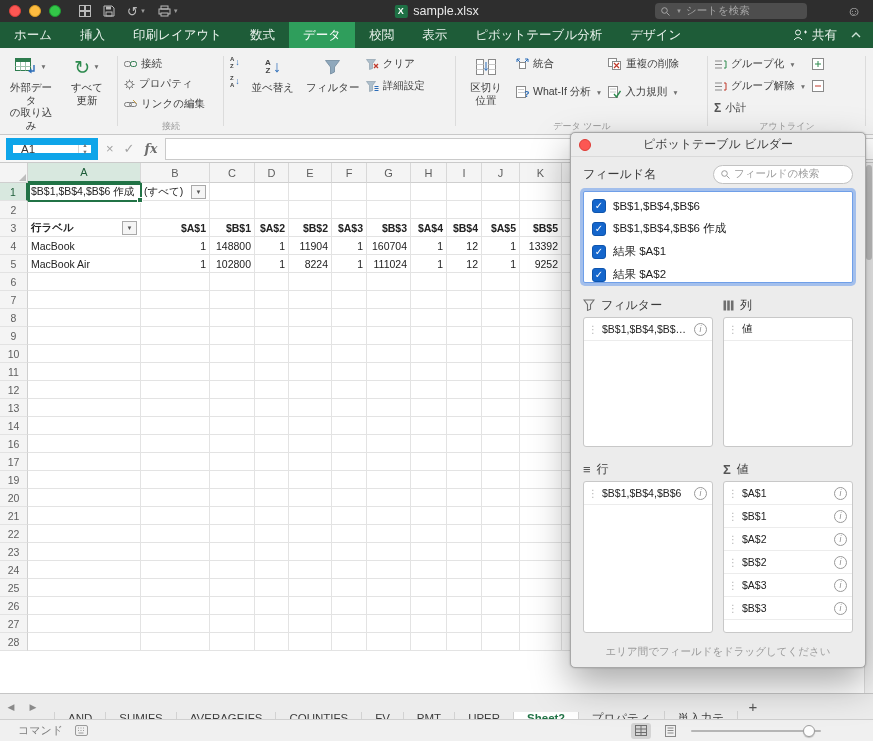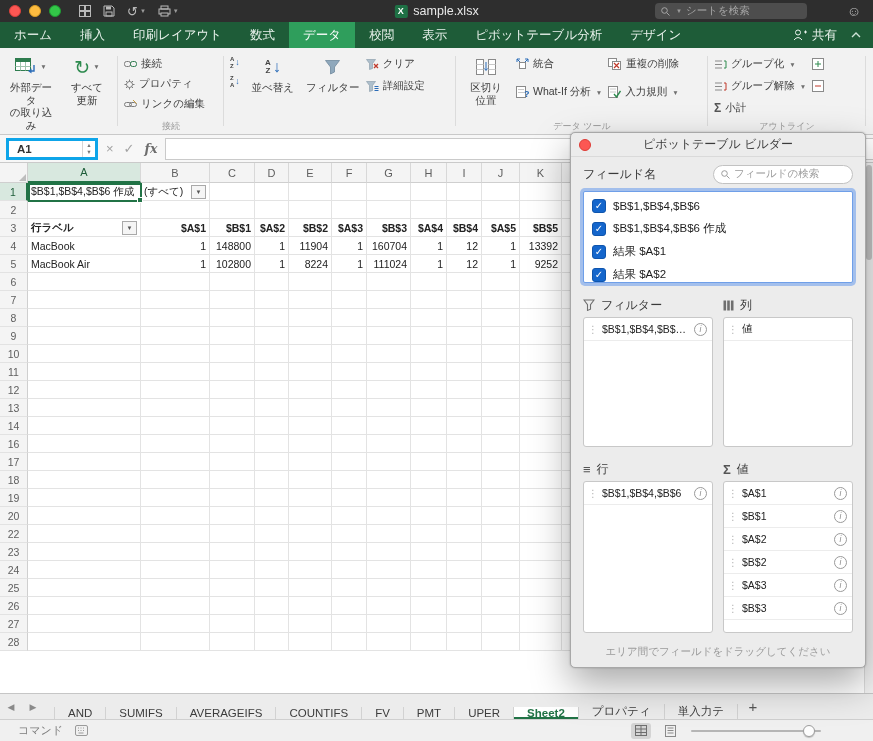--- a/index.html
+++ b/index.html
@@ -54,22 +54,22 @@
   .bigdown{font-size:16px;color:#2b6cb8;line-height:1;}
   .minidown{font-size:9px;color:#2b6cb8;line-height:1;}
   .sortmini{display:flex;align-items:center;gap:1px;height:13px;}
   .sortmini .azcol{font-size:6px;}
   .sigma-sm{font-size:12px;color:#555;font-weight:bold;line-height:1;}
 
   
   .fbar{position:absolute;left:0;top:135px;right:0;height:28px;background:#f7f7f7;
         border-bottom:1px solid #cacaca;display:flex;align-items:center;}
   .namebox{position:relative;width:92px;height:22px;margin-left:6px;background:#fff;
-           border:3px solid #0ea5e9;display:flex;align-items:center;padding-left:8px;
-           font-size:11.5px;color:#333;font-weight:bold;}
+           border:7px solid #0ea5e9;display:flex;align-items:center;padding-left:8px;
+           font-size:11.5px;color:#333;}
   .nb-step{position:absolute;right:0;top:0;bottom:0;width:13px;border-left:1px solid #d6d6d6;
            display:flex;flex-direction:column;align-items:center;justify-content:center;
            font-size:5.5px;color:#777;line-height:1.2;}
   .fxcluster{display:flex;align-items:center;gap:10px;margin:0 8px;}
   .fxbtn{color:#a3a3a3;font-size:13px;}
   .fxit{font-family:"DejaVu Serif","Liberation Serif",serif;font-style:italic;font-weight:bold;
         color:#6d6d6d;font-size:12.5px;}
   .finput{flex:1;height:22px;background:#fff;border:1px solid #cacaca;border-right:none;}
 
   
@@ -134,21 +134,21 @@
   .pinfo{margin-left:auto;flex:0 0 auto;width:13px;height:13px;border:1px solid #9a9a9a;border-radius:50%;
          color:#8e8e8e;font-size:8.5px;font-style:italic;display:flex;align-items:center;justify-content:center;}
   .phint{margin-top:auto;text-align:center;font-size:10.5px;color:#9a9a9a;flex:0 0 auto;}
   .rows-glyph{font-size:13px;color:#555;line-height:1;}
   .sigma-glyph{font-size:13px;color:#555;font-weight:bold;line-height:1;}
 
   
   .sheetbar{position:absolute;left:0;right:0;bottom:22px;height:26px;background:#ececec;
             border-top:1px solid #c6c6c6;display:flex;align-items:stretch;font-size:11.5px;color:#3c3c3c;}
   .snav{width:22px;display:flex;align-items:center;justify-content:center;color:#8a8a8a;font-size:9px;}
-  .stabs{display:flex;align-items:flex-end;margin-left:10px;margin-top:23px;}
+  .stabs{display:flex;align-items:center;margin-left:10px;margin-top:23px;}
   .stab{display:flex;align-items:center;padding:0 13px;border-right:1px solid #d2d2d2;white-space:nowrap;}
   .stab:first-child{border-left:1px solid #d2d2d2;}
   .stab.active{background:#fff;color:#217346;font-weight:bold;box-shadow:inset 0 -2px 0 #217346;}
   .saddtab{width:30px;display:flex;align-items:center;justify-content:center;font-size:15px;color:#555;}
 
   
   .statusbar{position:absolute;left:0;right:0;bottom:0;height:22px;background:#f0f0f0;
              border-top:1px solid #cfcfcf;display:flex;align-items:center;font-size:11px;color:#7c7c7c;}
   .sb-left{display:flex;align-items:center;gap:12px;margin-left:18px;}
   .sb-right{margin-left:auto;display:flex;align-items:center;gap:10px;padding-right:14px;}
@@ -873,59 +873,59 @@
           <div class="cell" style="width: 35px;"></div>
           <div class="cell" style="width: 38px;"></div>
           <div class="cell" style="width: 42px;"></div>
           <div class="cell" style="width: 64px;"></div>
           <div class="cell" style="width: 64px;"></div>
           <div class="cell" style="width: 64px;"></div>
           <div class="cell" style="width: 64px;"></div>
           <div class="cell" style="width: 55px;"></div>
         </div>
         <div class="grow">
-          <div class="rn">18</div>
-          <div class="cell" style="width: 113px;"></div>
-          <div class="cell" style="width: 69px;"></div>
-          <div class="cell" style="width: 45px;"></div>
-          <div class="cell" style="width: 34px;"></div>
-          <div class="cell" style="width: 43px;"></div>
-          <div class="cell" style="width: 35px;"></div>
-          <div class="cell" style="width: 44px;"></div>
-          <div class="cell" style="width: 36px;"></div>
-          <div class="cell" style="width: 35px;"></div>
-          <div class="cell" style="width: 38px;"></div>
-          <div class="cell" style="width: 42px;"></div>
-          <div class="cell" style="width: 64px;"></div>
-          <div class="cell" style="width: 64px;"></div>
-          <div class="cell" style="width: 64px;"></div>
-          <div class="cell" style="width: 64px;"></div>
-          <div class="cell" style="width: 55px;"></div>
-        </div>
-        <div class="grow">
           <div class="rn">19</div>
           <div class="cell" style="width: 113px;"></div>
           <div class="cell" style="width: 69px;"></div>
           <div class="cell" style="width: 45px;"></div>
           <div class="cell" style="width: 34px;"></div>
           <div class="cell" style="width: 43px;"></div>
           <div class="cell" style="width: 35px;"></div>
           <div class="cell" style="width: 44px;"></div>
           <div class="cell" style="width: 36px;"></div>
           <div class="cell" style="width: 35px;"></div>
           <div class="cell" style="width: 38px;"></div>
           <div class="cell" style="width: 42px;"></div>
           <div class="cell" style="width: 64px;"></div>
           <div class="cell" style="width: 64px;"></div>
           <div class="cell" style="width: 64px;"></div>
           <div class="cell" style="width: 64px;"></div>
           <div class="cell" style="width: 55px;"></div>
         </div>
         <div class="grow">
           <div class="rn">20</div>
+          <div class="cell" style="width: 113px;"></div>
+          <div class="cell" style="width: 69px;"></div>
+          <div class="cell" style="width: 45px;"></div>
+          <div class="cell" style="width: 34px;"></div>
+          <div class="cell" style="width: 43px;"></div>
+          <div class="cell" style="width: 35px;"></div>
+          <div class="cell" style="width: 44px;"></div>
+          <div class="cell" style="width: 36px;"></div>
+          <div class="cell" style="width: 35px;"></div>
+          <div class="cell" style="width: 38px;"></div>
+          <div class="cell" style="width: 42px;"></div>
+          <div class="cell" style="width: 64px;"></div>
+          <div class="cell" style="width: 64px;"></div>
+          <div class="cell" style="width: 64px;"></div>
+          <div class="cell" style="width: 64px;"></div>
+          <div class="cell" style="width: 55px;"></div>
+        </div>
+        <div class="grow">
+          <div class="rn">21</div>
           <div class="cell" style="width: 113px;"></div>
           <div class="cell" style="width: 69px;"></div>
           <div class="cell" style="width: 45px;"></div>
           <div class="cell" style="width: 34px;"></div>
           <div class="cell" style="width: 43px;"></div>
           <div class="cell" style="width: 35px;"></div>
           <div class="cell" style="width: 44px;"></div>
           <div class="cell" style="width: 36px;"></div>
           <div class="cell" style="width: 35px;"></div>
           <div class="cell" style="width: 38px;"></div>

